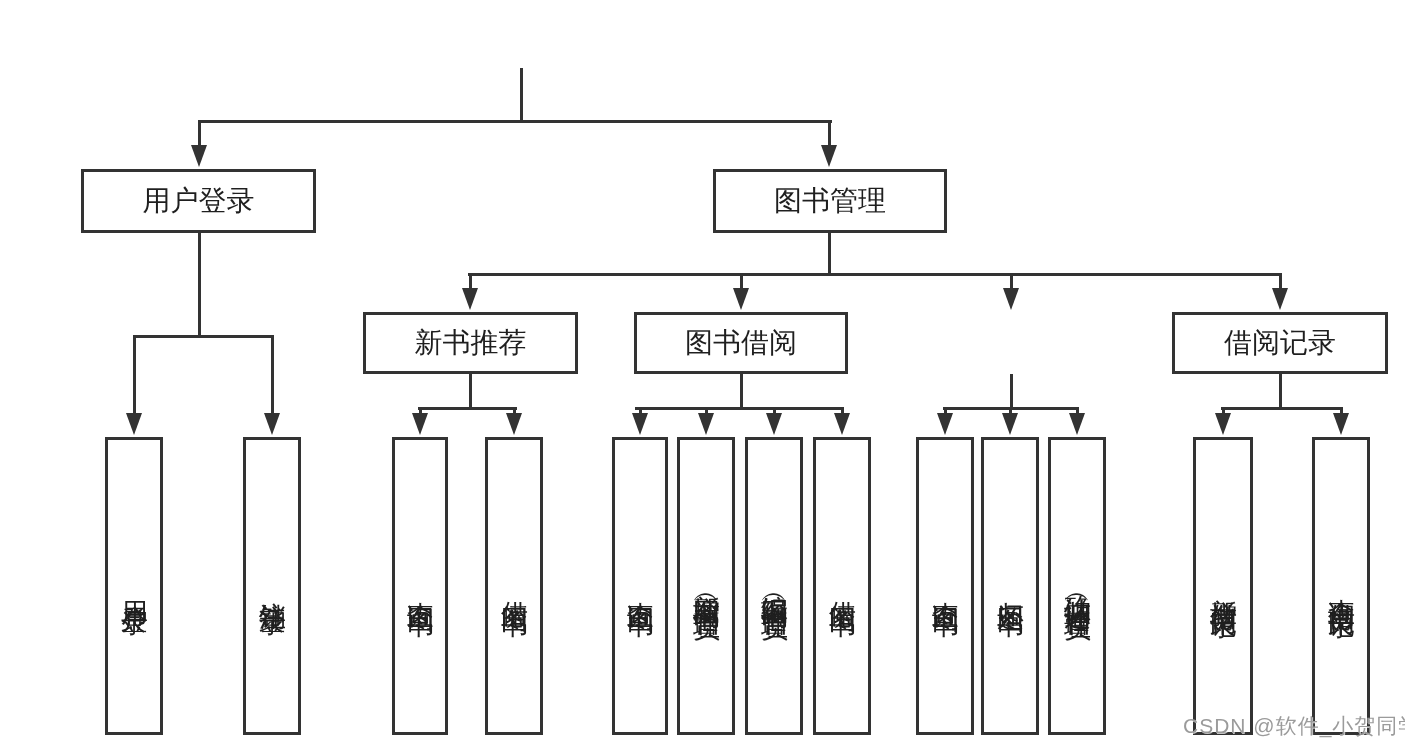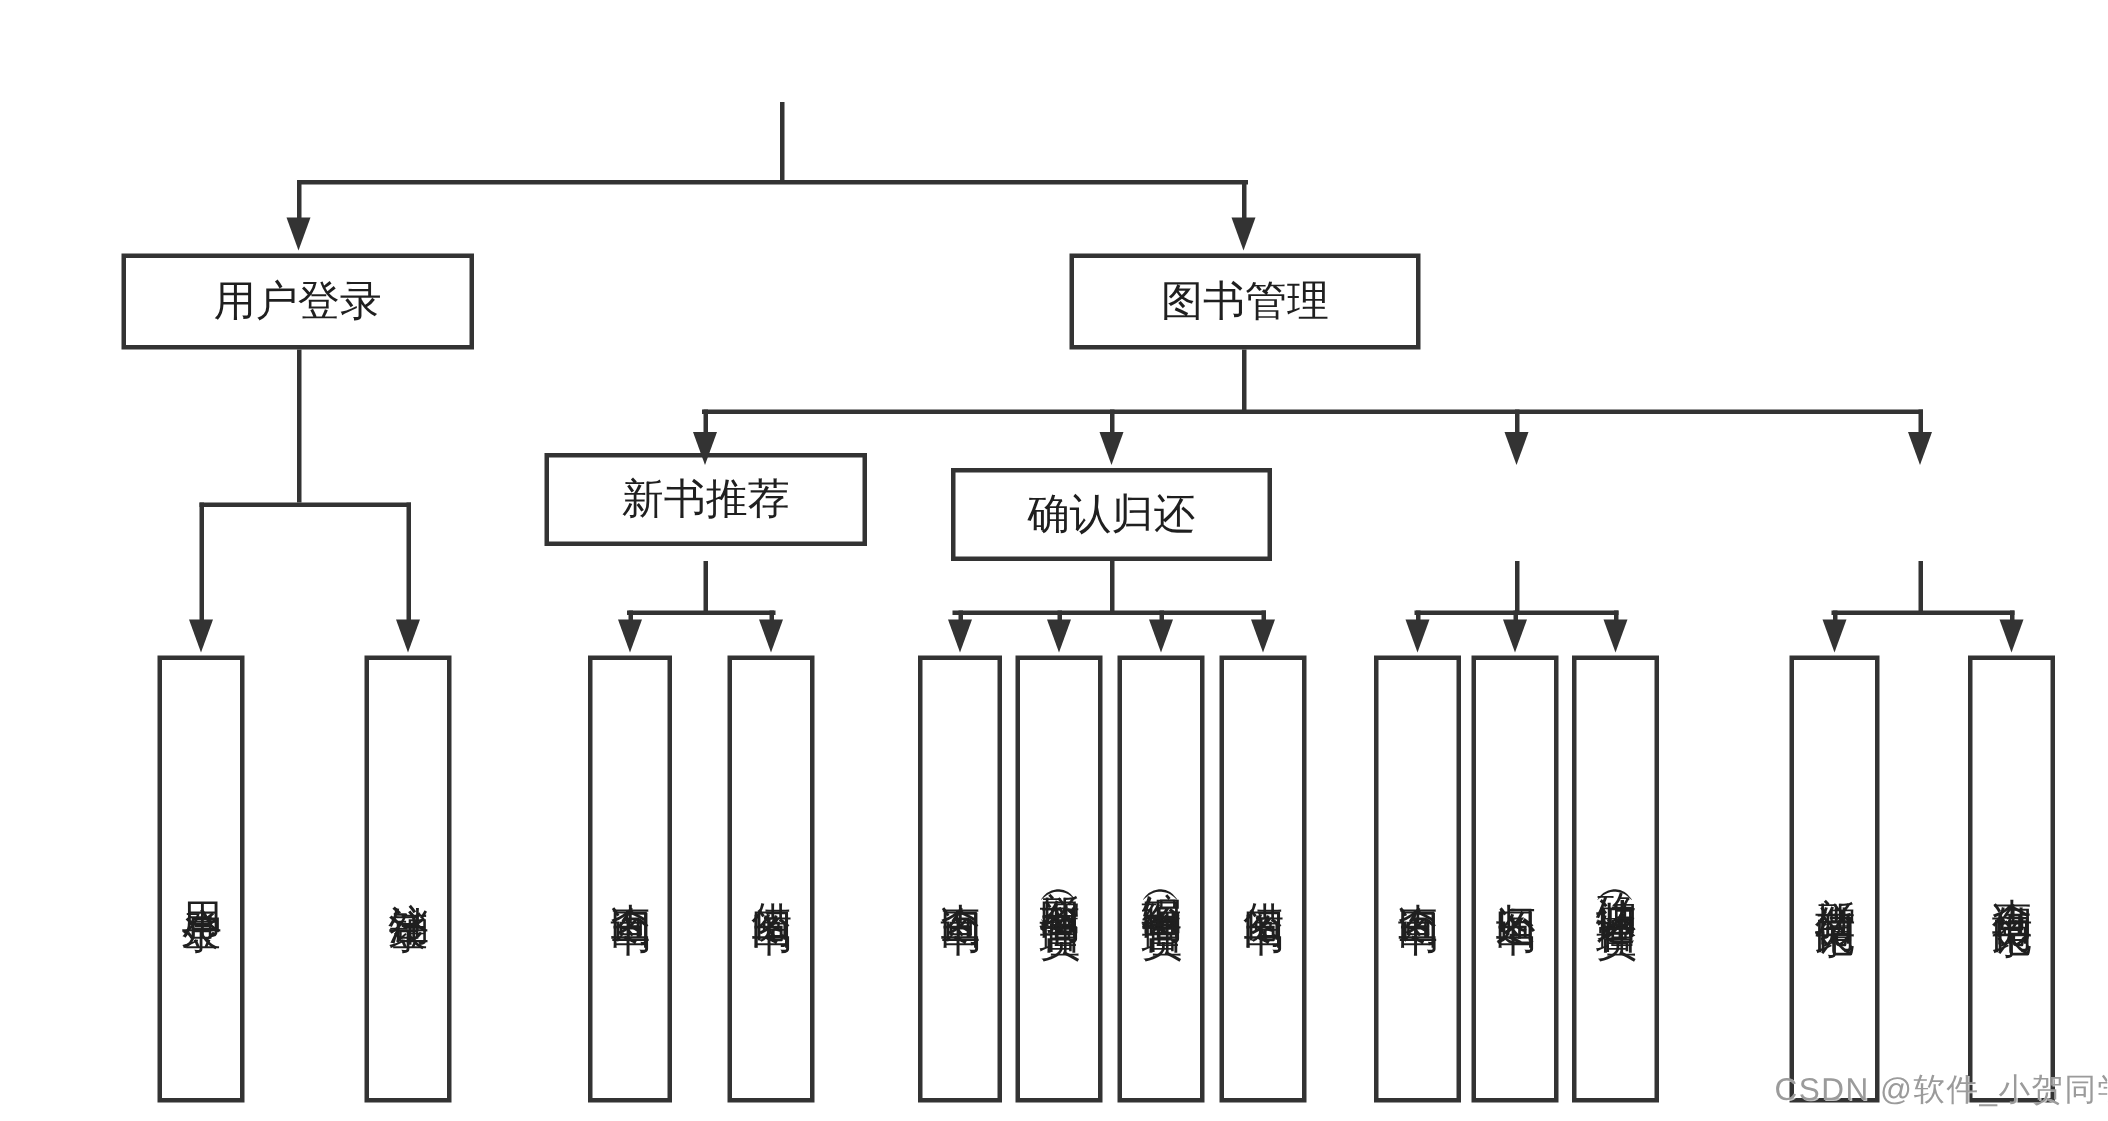--- a/index.html
+++ b/index.html
@@ -53,22 +53,23 @@
 </style>
 </head>
 <body>
 
 <div class="canvas">
 
 
   <div class="node" style="left:81px;top:169px;width:235px;height:64px;">用户登录</div>
   <div class="node" style="left:713px;top:169px;width:234px;height:64px;">图书管理</div>
 
-  <div class="node" style="left:363px;top:302px;width:215px;height:62px;text-align:right;">新书推荐</div>
-  <div class="node" style="left:634px;top:312px;width:214px;height:62px;">确认归还</div>
+  <div class="node" style="left:363px;top:312px;width:215px;height:62px;text-align:right;">新书推荐</div>
+  <div class="node" style="left:634px;top:312px;width:214px;height:62px;">图书借阅</div>
+  <div class="node" style="left:1172px;top:312px;width:216px;height:62px;">借阅记录</div>
 
   <div class="node v" style="left:105px;top:437px;width:58px;height:298px;">用户登录</div>
   <div class="node v" style="left:243px;top:437px;width:58px;height:298px;">注销登录</div>
 
   <div class="node v" style="left:392px;top:437px;width:56px;height:298px;">查询图书</div>
   <div class="node v" style="left:485px;top:437px;width:58px;height:298px;">借阅图书</div>
 
   <div class="node v" style="left:612px;top:437px;width:56px;height:298px;">查询图书</div>
   <div class="node v" style="left:677px;top:437px;width:58px;height:298px;">新增图书（管理员）</div>
   <div class="node v" style="left:745px;top:437px;width:58px;height:298px;">编辑图书（管理员）</div>

